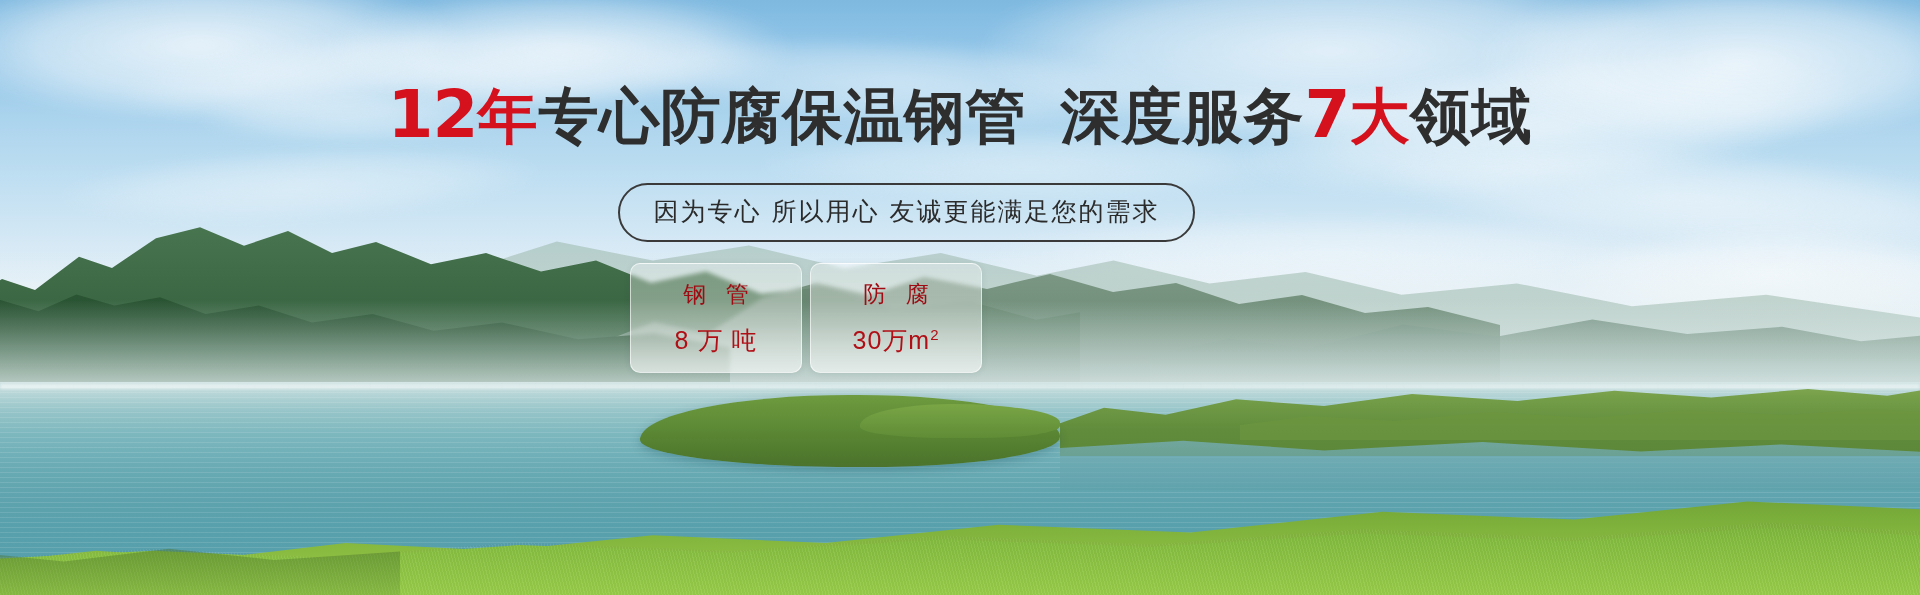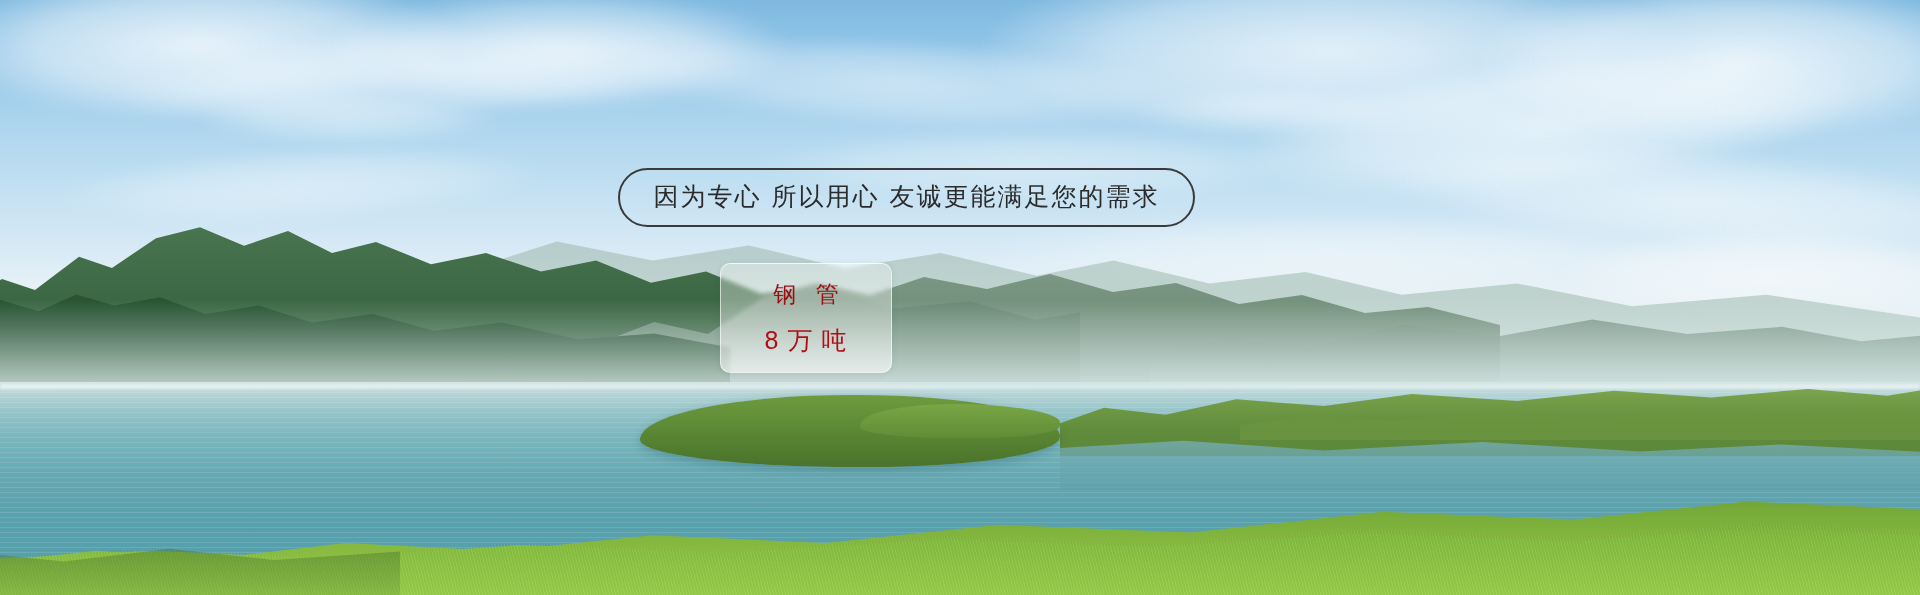--- a/index.html
+++ b/index.html
@@ -206,21 +206,21 @@
     white-space:nowrap;
     font-family:"DejaVu Sans","Liberation Sans",sans-serif;
   }
   .hl-red { color:#d4111d; font-weight:bold; }
   .hl-dark { color:#2e2e2e; font-weight:bold; }
   .hl-gap { display:inline-block; width:34px; }
   .hl-num { font-size:66px; letter-spacing:-1px; }
 
   
   .sub-wrap {
-    position:absolute; left:0; top:168px; width:1813px;
+    position:absolute; left:0; top:183px; width:1813px;
     display:flex; justify-content:center;align-items:center;
   }
   .sub-pill {
     border:2px solid #3a3a3a;
     border-radius:30px;
     padding:10px 34px 12px 34px;
     font-size:25px;
     color:#2b2b2b;
     letter-spacing:2px;
     white-space:nowrap;
@@ -295,32 +295,41 @@
   <div class="island"></div>
   <div class="island2"></div>
 
   <div class="grass"></div>
   <div class="grass2"></div>
   <div class="grass-texture"></div>
   <div class="grass-left-dark"></div>
 
   <div class="content">
 
+    <div class="headline">
+      <span class="hl-red hl-num">12</span><span class="hl-red">年</span><span class="hl-dark">专心防腐保温钢管</span><span class="hl-gap"></span><span class="hl-dark">深度服务</span><span class="hl-red hl-num">7</span><span class="hl-red">大</span><span class="hl-dark">领域</span>
+    </div>
 
     <div class="sub-wrap">
       <div class="sub-pill">因为专心 所以用心 友诚更能满足您的需求</div>
     </div>
 
     <div class="stats">
 
       <div class="stat-card">
         <div class="stat-label">钢 管</div>
         <div class="stat-value">
           <span>8 万 吨</span><sup></sup>
         </div>
       </div>
 
+      <div class="stat-card">
+        <div class="stat-label">防 腐</div>
+        <div class="stat-value">
+          <span>30万m</span><sup>2</sup>
+        </div>
+      </div>
 
 
     </div>
 
   </div>
 </div>
 
 </body></html>

